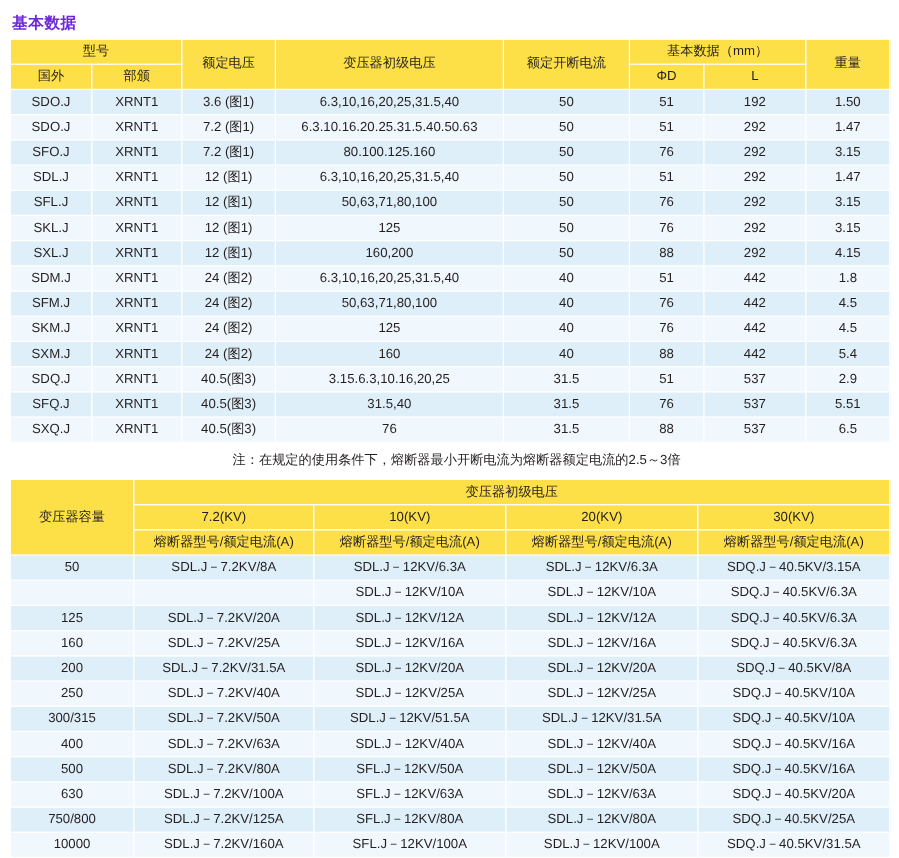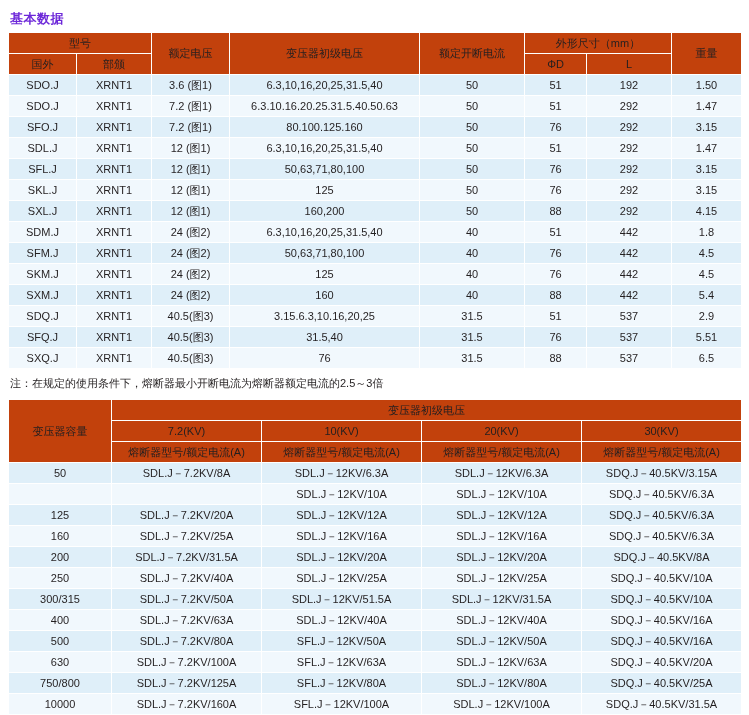--- a/index.html
+++ b/index.html
@@ -30,28 +30,29 @@
     text-align: center;
     vertical-align: middle;
     font-weight: normal;
     font-size: 11px;
     color: #231f20;
     padding: 2px 1px;
     height: 21px;
     line-height: 1.15;
   }
   
-  .hdr td, .hdr th { background: #c2410c; }
+  .hdr td, .hdr th { background: #fde047; }
   
   .r-odd td { background: #dfeff9; }
   .r-even td { background: #f1f8fd; }
   .note {
     font-size: 11px;
     color: #231f20;
-    margin: 7px 0 8px 2px;
+    margin: 7px 0 8px 12px;
+    text-align: center;
   }
   .t2 { margin-top: 0; }
 </style>
 </head>
 <body>
 
 <div class="page">
 
   <div class="section-title">基本数据</div>
 
@@ -65,21 +66,21 @@
       <col style="width:62px">
       <col style="width:85px">
       <col style="width:70px">
     </colgroup>
     <thead>
       <tr class="hdr">
         <th colspan="2">型号</th>
         <th rowspan="2">额定电压</th>
         <th rowspan="2">变压器初级电压</th>
         <th rowspan="2">额定开断电流</th>
-        <th colspan="2">外形尺寸（mm）</th>
+        <th colspan="2">基本数据（mm）</th>
         <th rowspan="2">重量</th>
       </tr>
       <tr class="hdr">
         <th>国外</th>
         <th>部颁</th>
         <th>ΦD</th>
         <th>L</th>
       </tr>
     </thead>
     <tbody>

